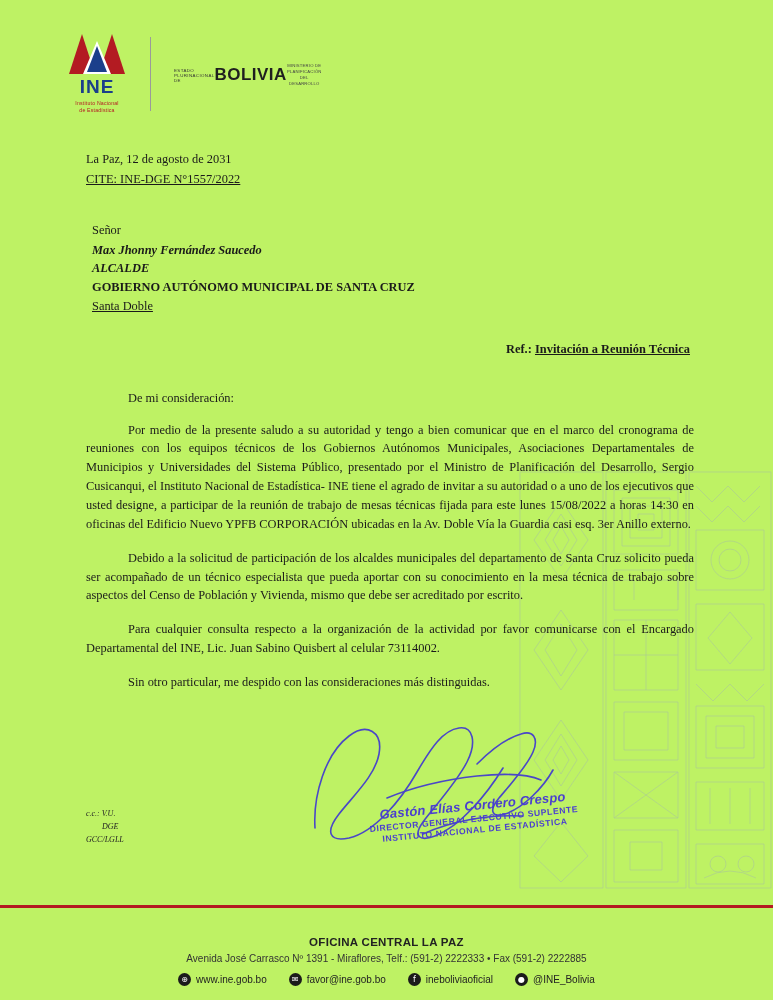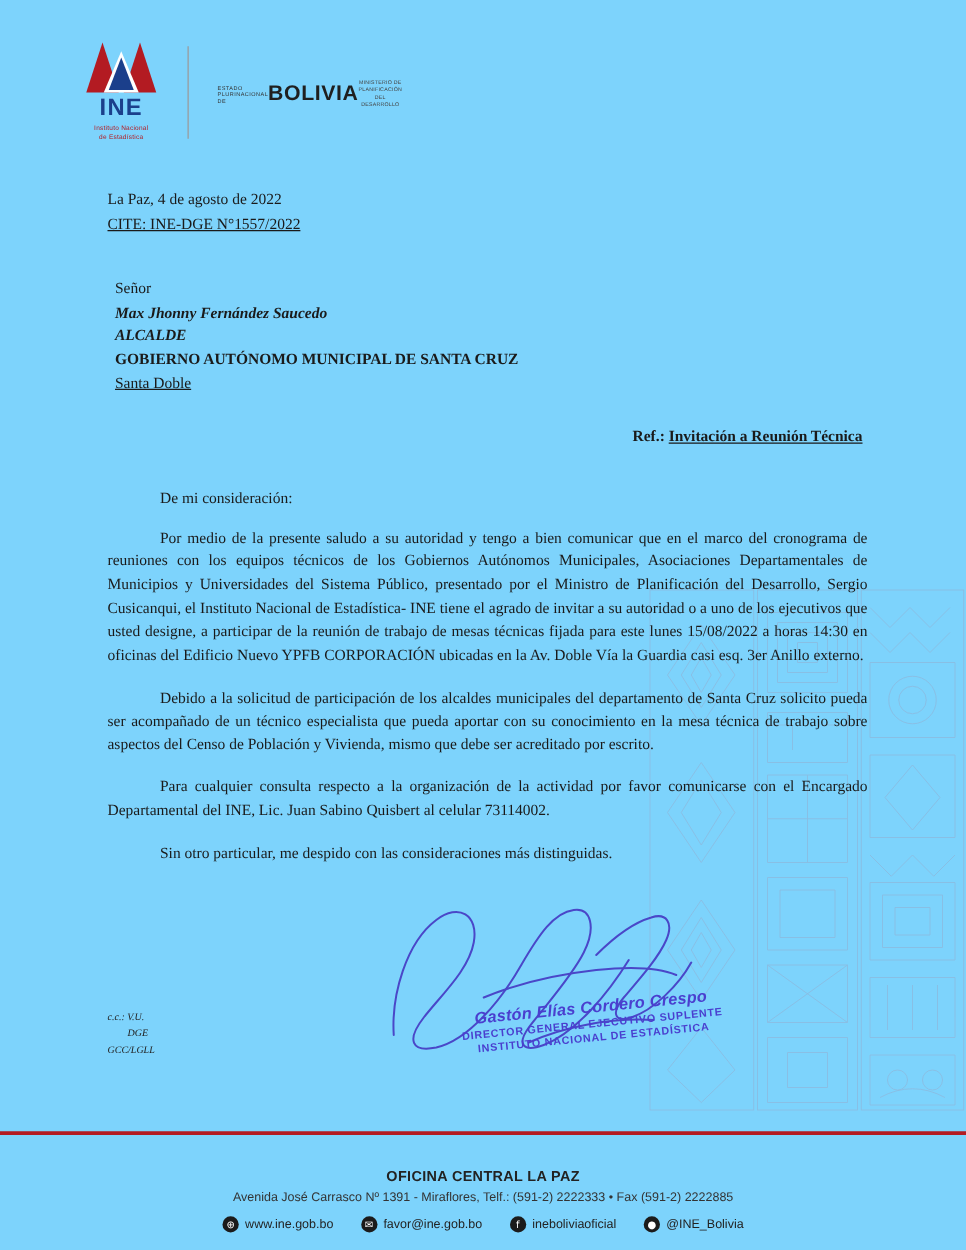--- a/index.html
+++ b/index.html
@@ -12,21 +12,21 @@
     height: 1000px;
     position: relative;
     font-family: "Liberation Serif", serif;
     color: #1a1a1a;
     overflow: hidden;
   }
 
   .page {
     position: absolute;
     inset: 0;
-    background: #7dd3fc;
+    background: #bef264;
   }
 
   
   .header {
     position: absolute;
     top: 34px;
     left: 62px;
     display: flex;
     align-items: center;
     gap: 18px;
@@ -430,21 +430,21 @@
           <circle cx="200" cy="394" r="8"></circle>
           <circle cx="228" cy="394" r="8"></circle>
           <path d="M186 408 q26 -14 52 0"></path>
         </g>
       </g>
     </svg>
   </div>
 
   <div class="doc">
 
-    <p class="line-place">La Paz, 4 de agosto de 2022</p>
+    <p class="line-place">La Paz, 12 de agosto de 2031</p>
     <p class="cite">CITE: INE-DGE N°1557/2022</p>
 
     <div class="recipient">
       <p class="senor">Señor</p>
       <p class="name">Max Jhonny Fernández Saucedo</p>
       <p class="role">ALCALDE</p>
       <p class="org">GOBIERNO AUTÓNOMO MUNICIPAL DE SANTA CRUZ</p>
       <p class="city">Santa Doble</p>
     </div>
 

